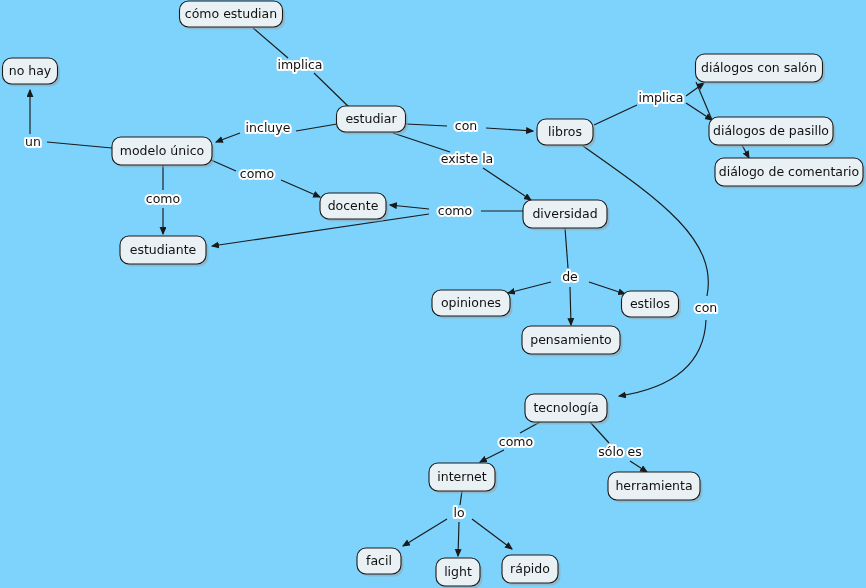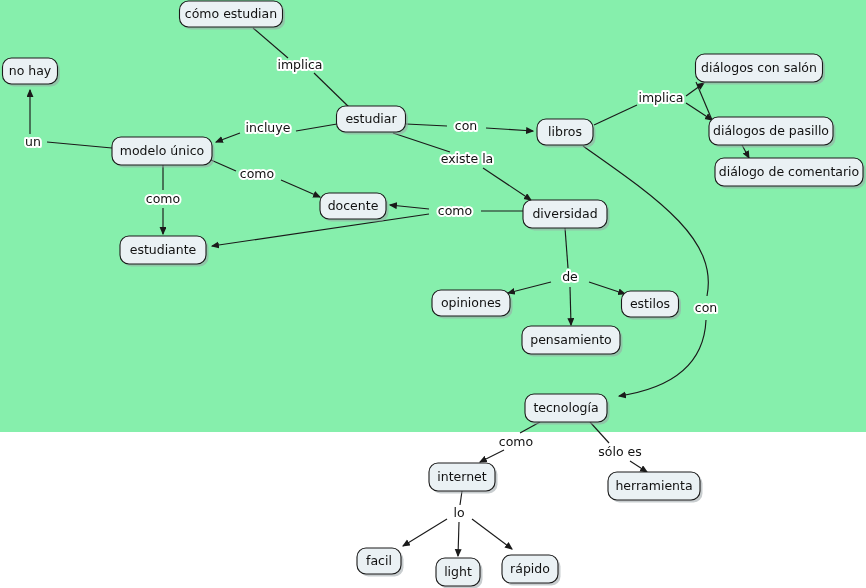--- a/index.html
+++ b/index.html
@@ -10,22 +10,22 @@
   }
   body {
     width: 866px;
     height: 588px;
     font-family: "DejaVu Sans", "Liberation Sans", sans-serif;
     overflow: hidden;
   }
   #map-root {
     position: relative;
     width: 866px;
-    height: 432px;
-    background: #86efac;
+    height: 588px;
+    background: #7dd3fc;
   }
   svg#map-svg {
     position: absolute;
     top: 0;
     left: 0;
     width: 866px;
     height: 588px;
     display: block;
   }
   .node-rect {

